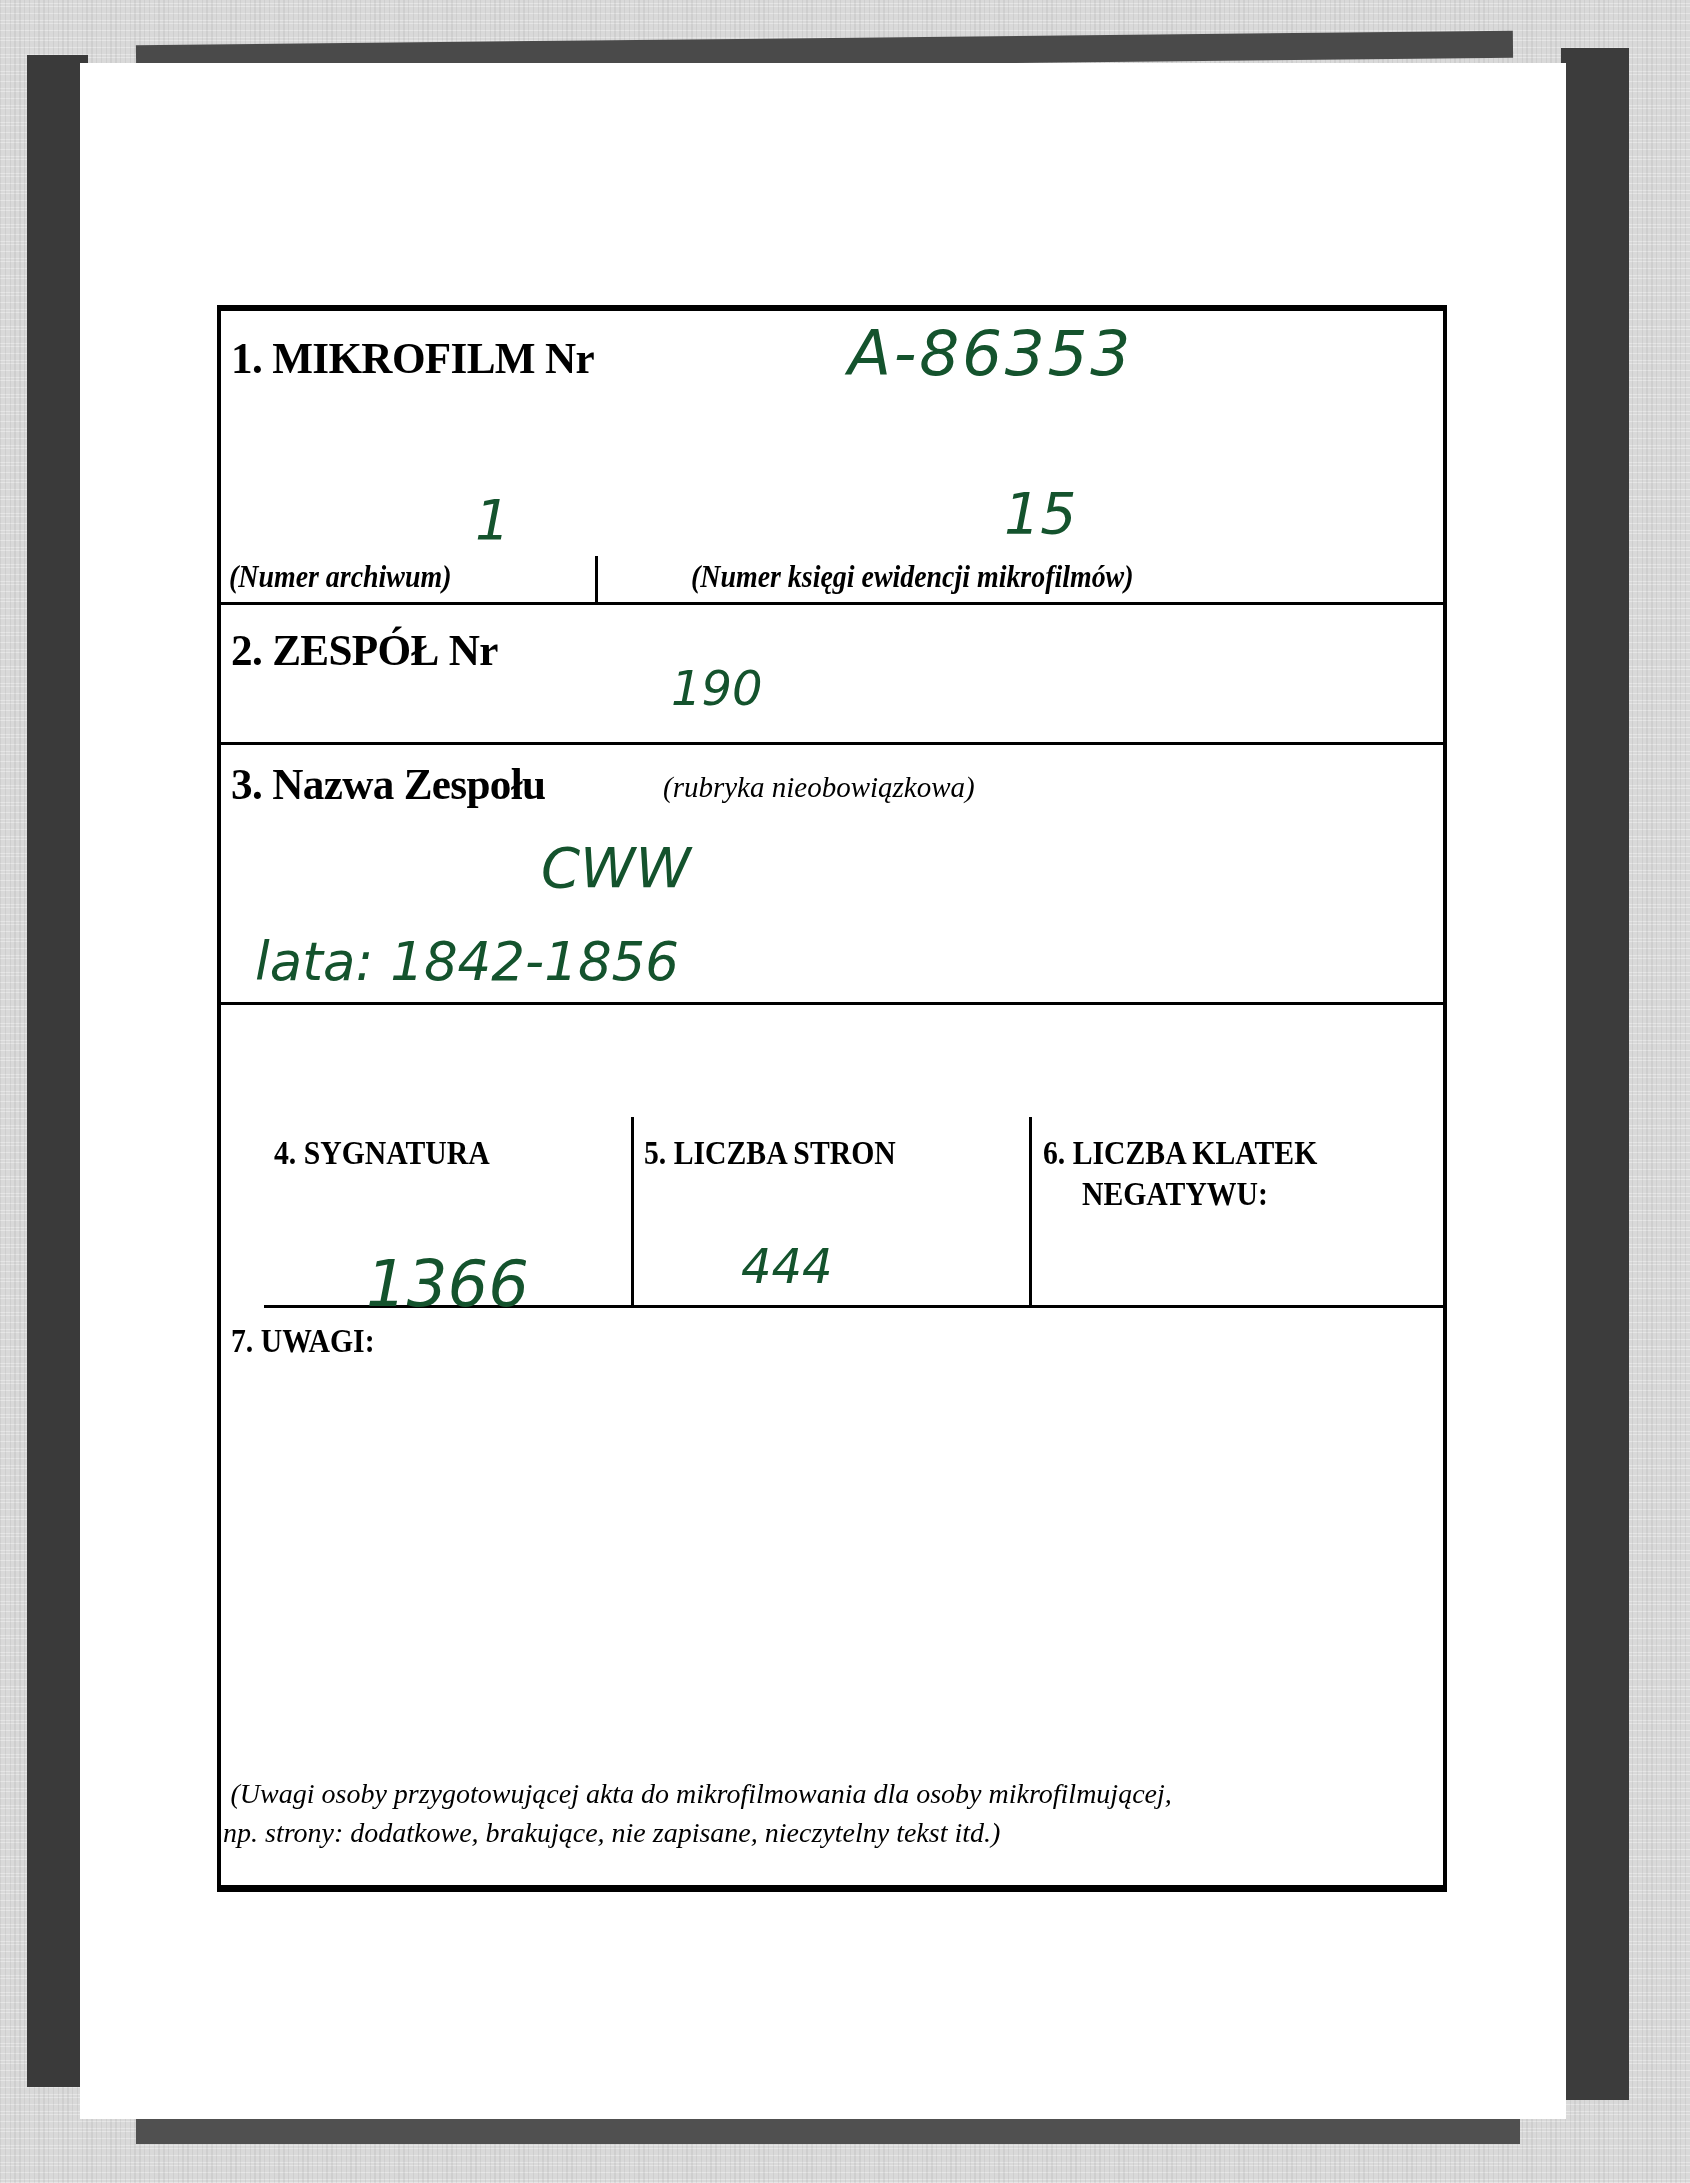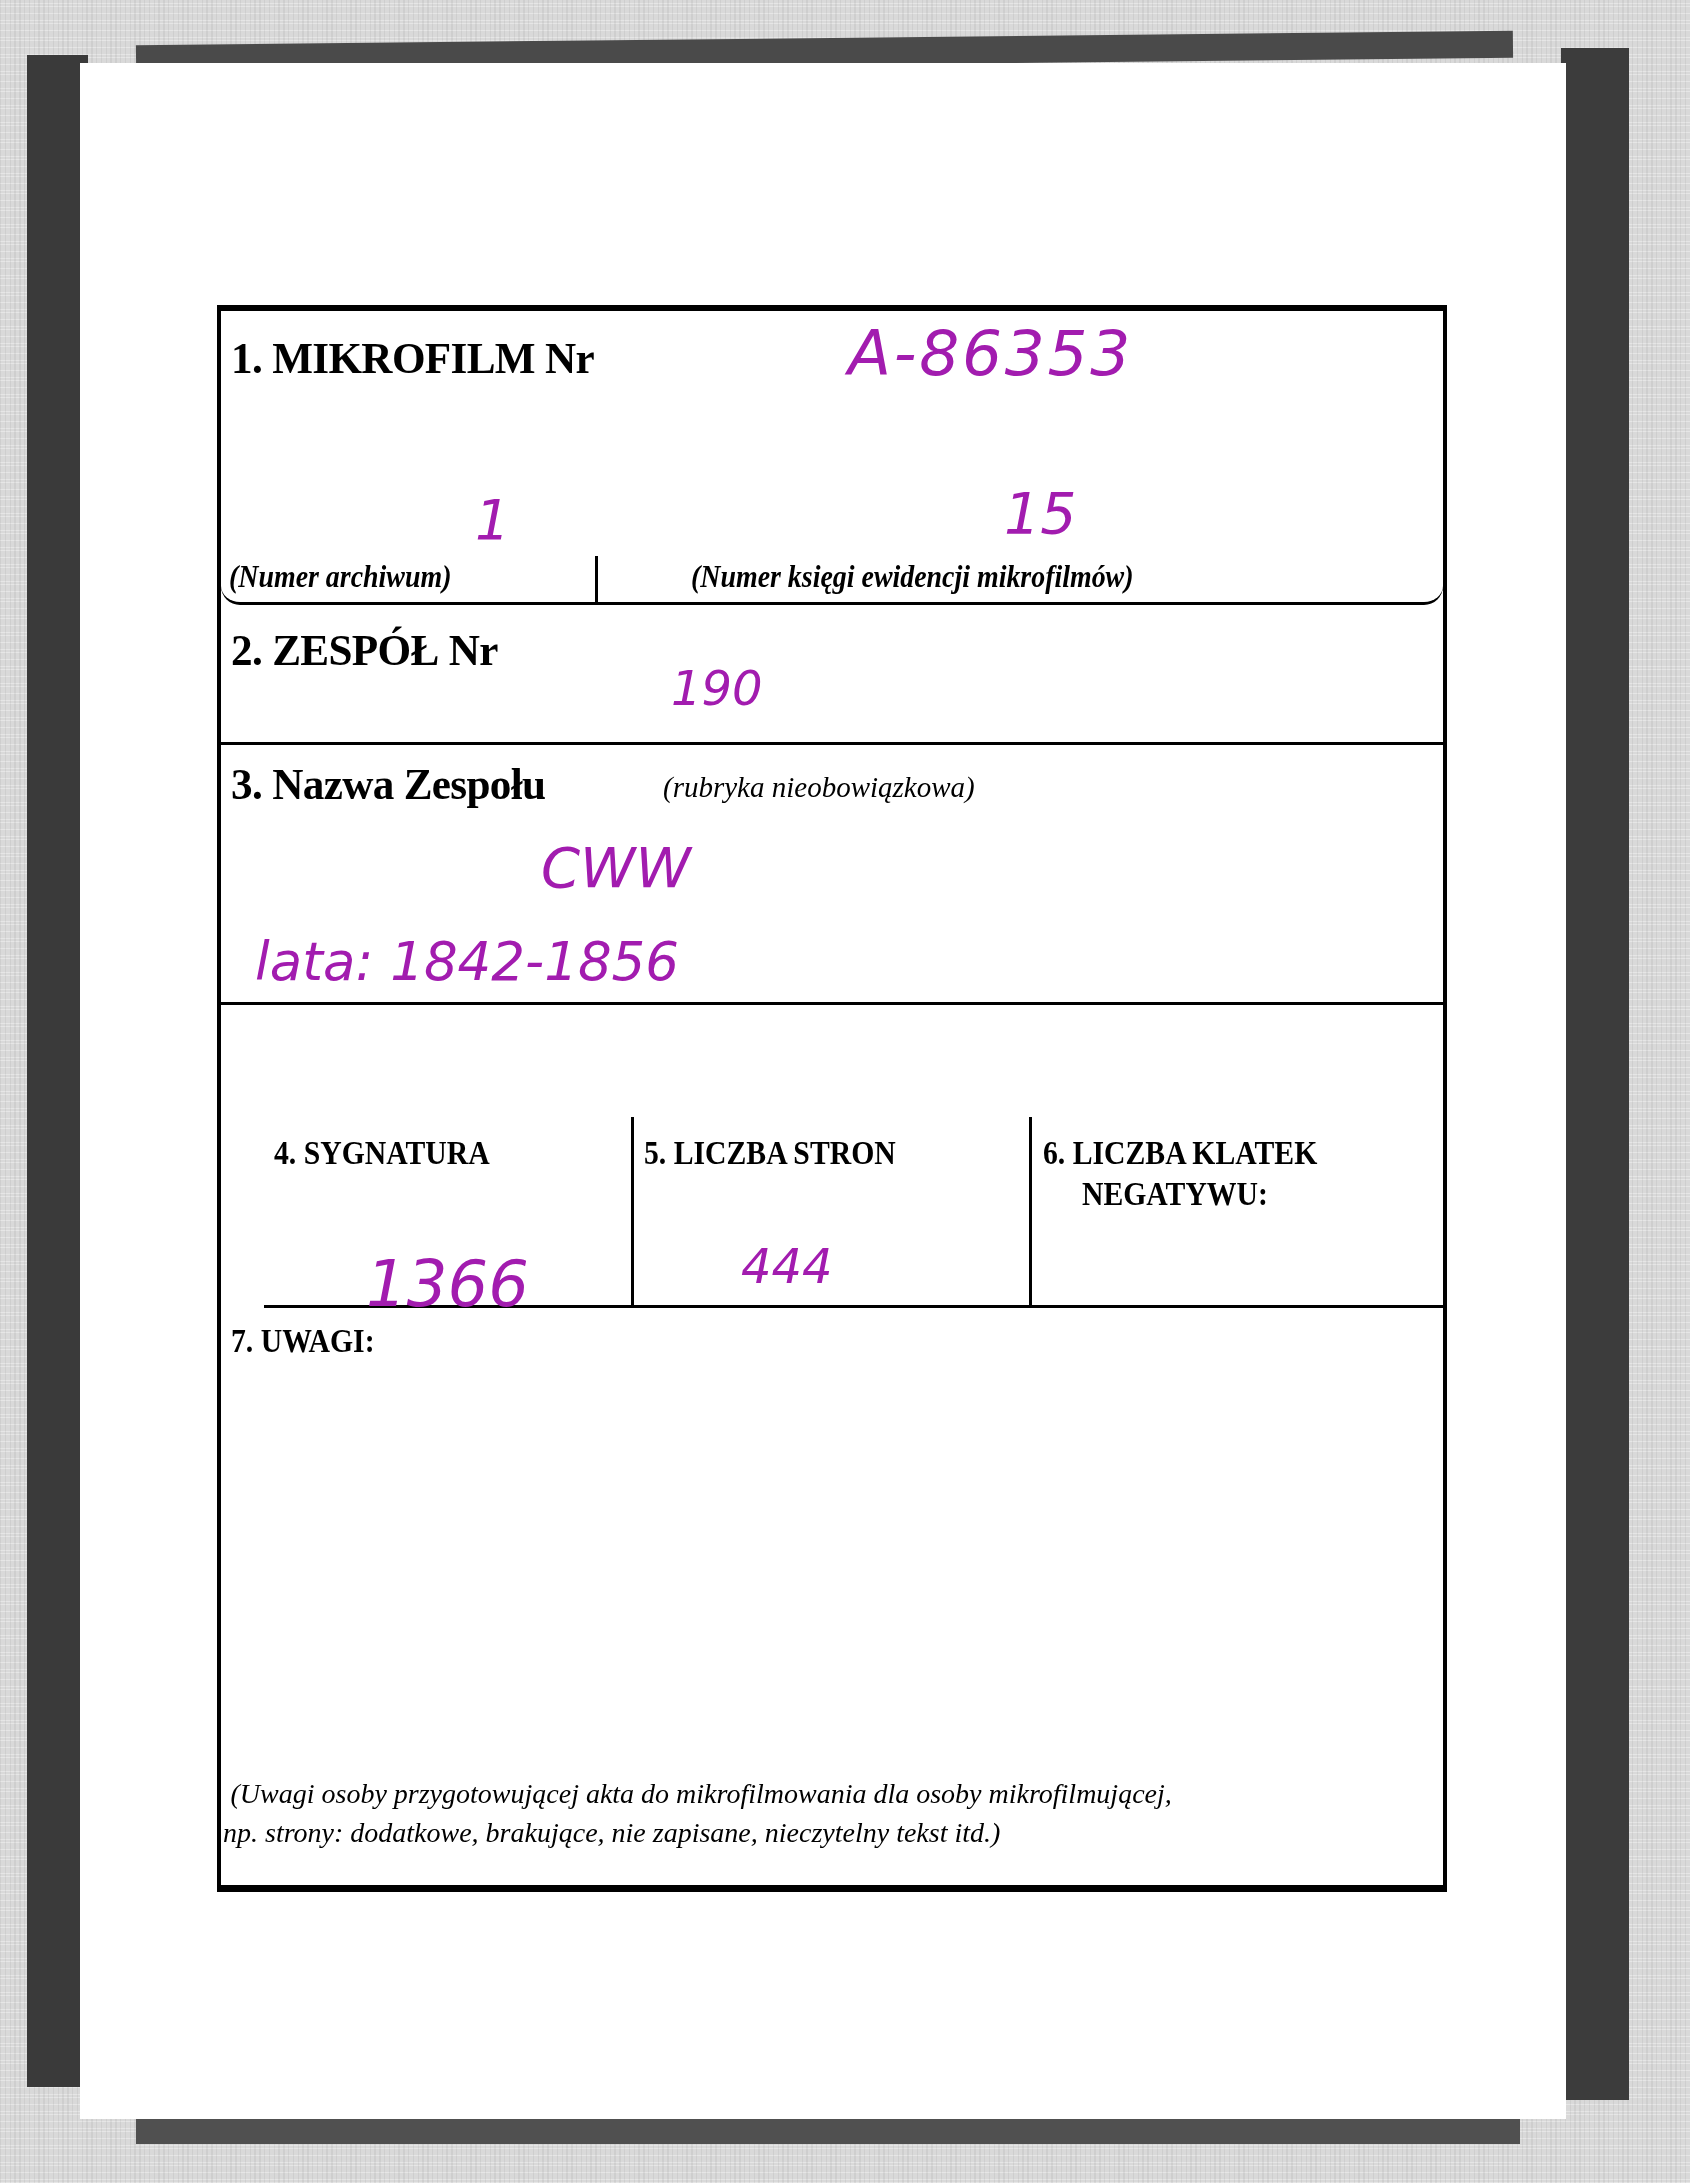--- a/index.html
+++ b/index.html
@@ -13,32 +13,32 @@
     color: #000;
   }
   .shadow-left { position: absolute; left: 27px; top: 55px; width: 61px; height: 2032px; background: #3a3a3a; }
   .shadow-right { position: absolute; left: 1561px; top: 48px; width: 68px; height: 2052px; background: #3c3c3c; }
   .shadow-top { position: absolute; left: 136px; top: 38px; width: 1377px; height: 27px; background: #4a4a4a; transform: rotate(-0.6deg); }
   .shadow-bottom { position: absolute; left: 136px; top: 2117px; width: 1384px; height: 27px; background: #505050; }
   .paper { position: absolute; left: 80px; top: 63px; width: 1486px; height: 2056px; background: #fff; }
 
   .form { position: absolute; left: 217px; top: 305px; width: 1230px; height: 1587px; border: 4.8px solid #000; border-top-width: 6.1px; border-bottom-width: 7.5px; box-sizing: border-box; }
   .row { position: absolute; left: 0; right: 0; border-bottom: 3.4px solid #000; box-sizing: border-box; }
-  .r1 { top: 0; height: 294px; border-radius: 19px; }
+  .r1 { top: 0; height: 294px; }
   .r2 { top: 294px; height: 140px; padding-left: 26px; }
   .r3 { top: 422px; height: 272px; padding-left: 41px; }
   .r4 { top: 806px; height: 191px; margin-left: 43px; }
   .r5 { top: 997px; bottom: 0; border-bottom: none; }
 
   .hdr { position: absolute; font-weight: bold; white-space: nowrap; }
   .big { font-size: 45px; letter-spacing: -0.7px; transform: scaleX(0.96); transform-origin: left; }
   .small { font-size: 33px; transform: scaleX(0.9); transform-origin: left; }
   .it { font-style: italic; font-weight: bold; font-size: 31px; position: absolute; white-space: nowrap; transform: scaleX(0.9); transform-origin: left; }
   .it-light { font-style: italic; font-size: 29px; position: absolute; white-space: nowrap; }
-  .hand { position: absolute; font-family: "DejaVu Sans", sans-serif; font-style: italic; font-weight: normal; white-space: nowrap; color: #a21caf; }
+  .hand { position: absolute; font-family: "DejaVu Sans", sans-serif; font-style: italic; font-weight: normal; white-space: nowrap; color: #14532d; }
 
   .vdiv { position: absolute; width: 2.7px; background: #000; }
   .col-divider { position: absolute; top: 0; bottom: 0; width: 2.7px; background: #000; }
 </style>
 </head>
 <body>
 
 <div class="shadow-top"></div>
 <div class="shadow-bottom"></div>
 <div class="shadow-left"></div>

